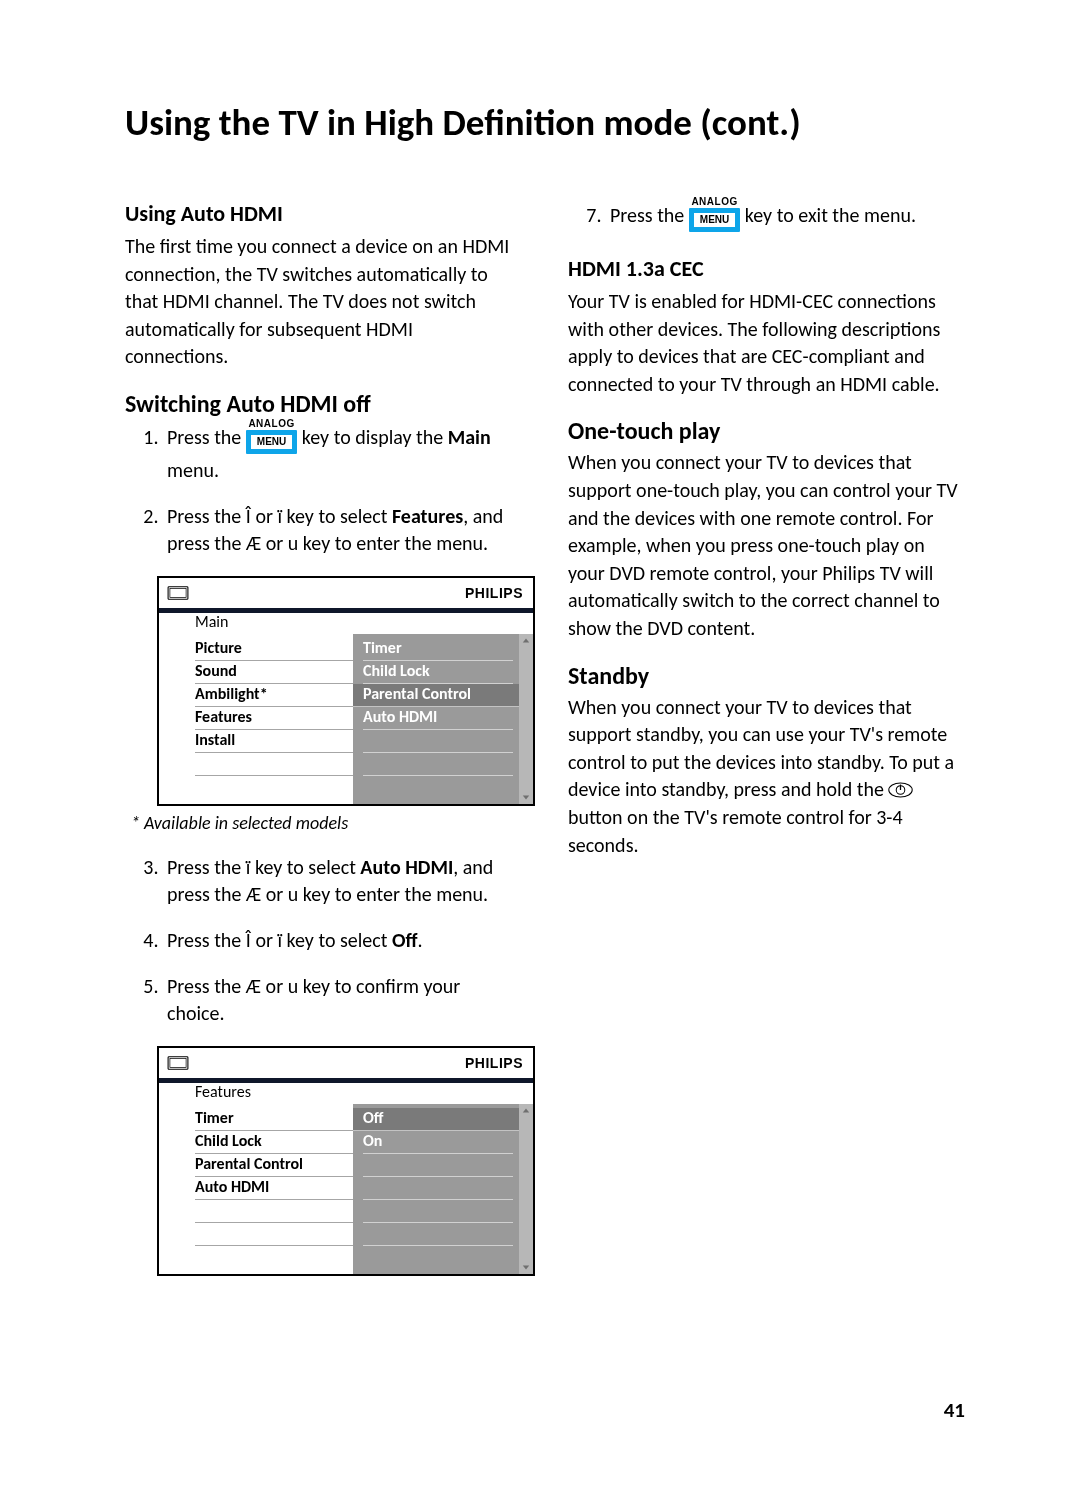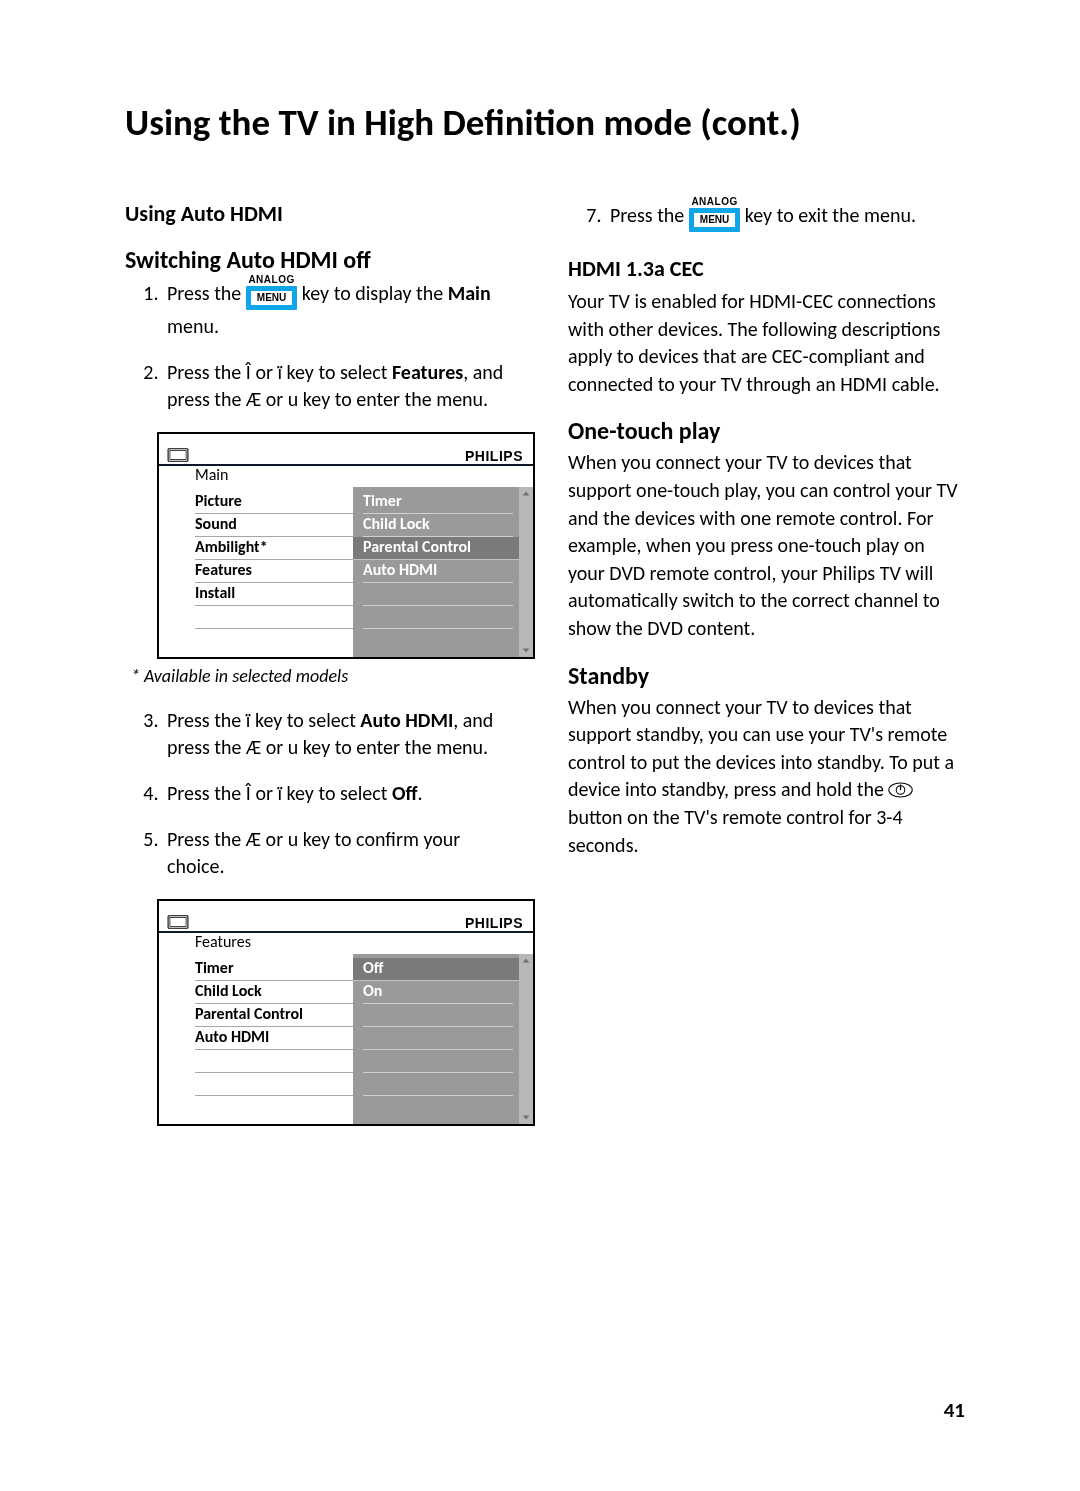--- a/index.html
+++ b/index.html
@@ -113,23 +113,23 @@
   
   .osd {
     width: 378px;
     border: 2.5px solid #000;
     margin: 10px 0 6px 32px;
     box-sizing: border-box;
     background: #fff;
   }
   .osd-hdr {
     display: flex;
-    align-items: flex-end;
+    align-items: center;
     height: 30px;
-    border-bottom: 2px solid #0f172a;
+    border-bottom: 5px solid #0f172a;
     padding: 0 10px 0 8px;
     gap: 38px;
   }
   .osd-hdr .brand {
     margin-left: auto;
     font-weight: 900;
     font-size: 14px;
     letter-spacing: 0.5px;
     font-family: Arial, sans-serif;
   }
@@ -203,20 +203,21 @@
 </head>
 <body>
 
 <div class="page">
   <div class="page-title">Using the TV in High Definition mode (cont.)</div>
 
   <div class="columns">
 
     <div class="col">
       <h2>Using Auto HDMI</h2>
+      <p>The first time you connect a device on an HDMI connection, the TV switches automatically to that HDMI channel. The TV does not switch automatically for subsequent HDMI connections.</p>
 
       <h3>Switching Auto HDMI off</h3>
 
       <ol start="1">
         <li>
           <span>Press the </span>
           <span class="menu-key">
             <span class="analog">ANALOG</span>
             <span class="pill">MENU</span>
           </span>

